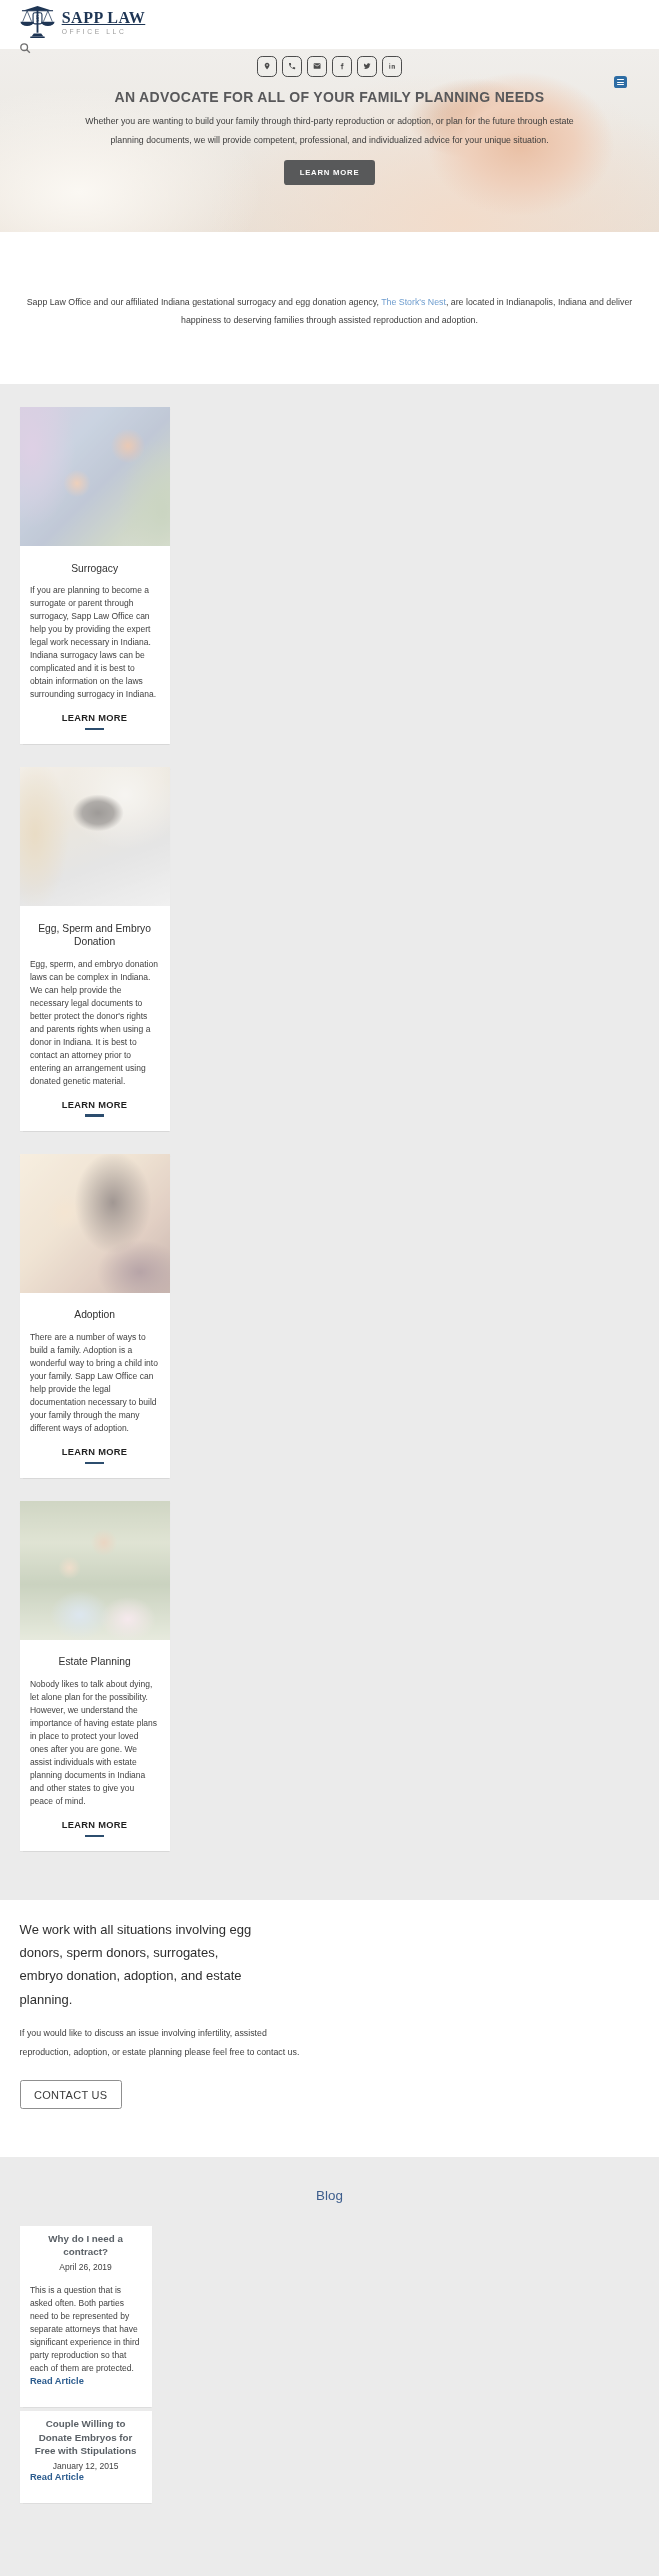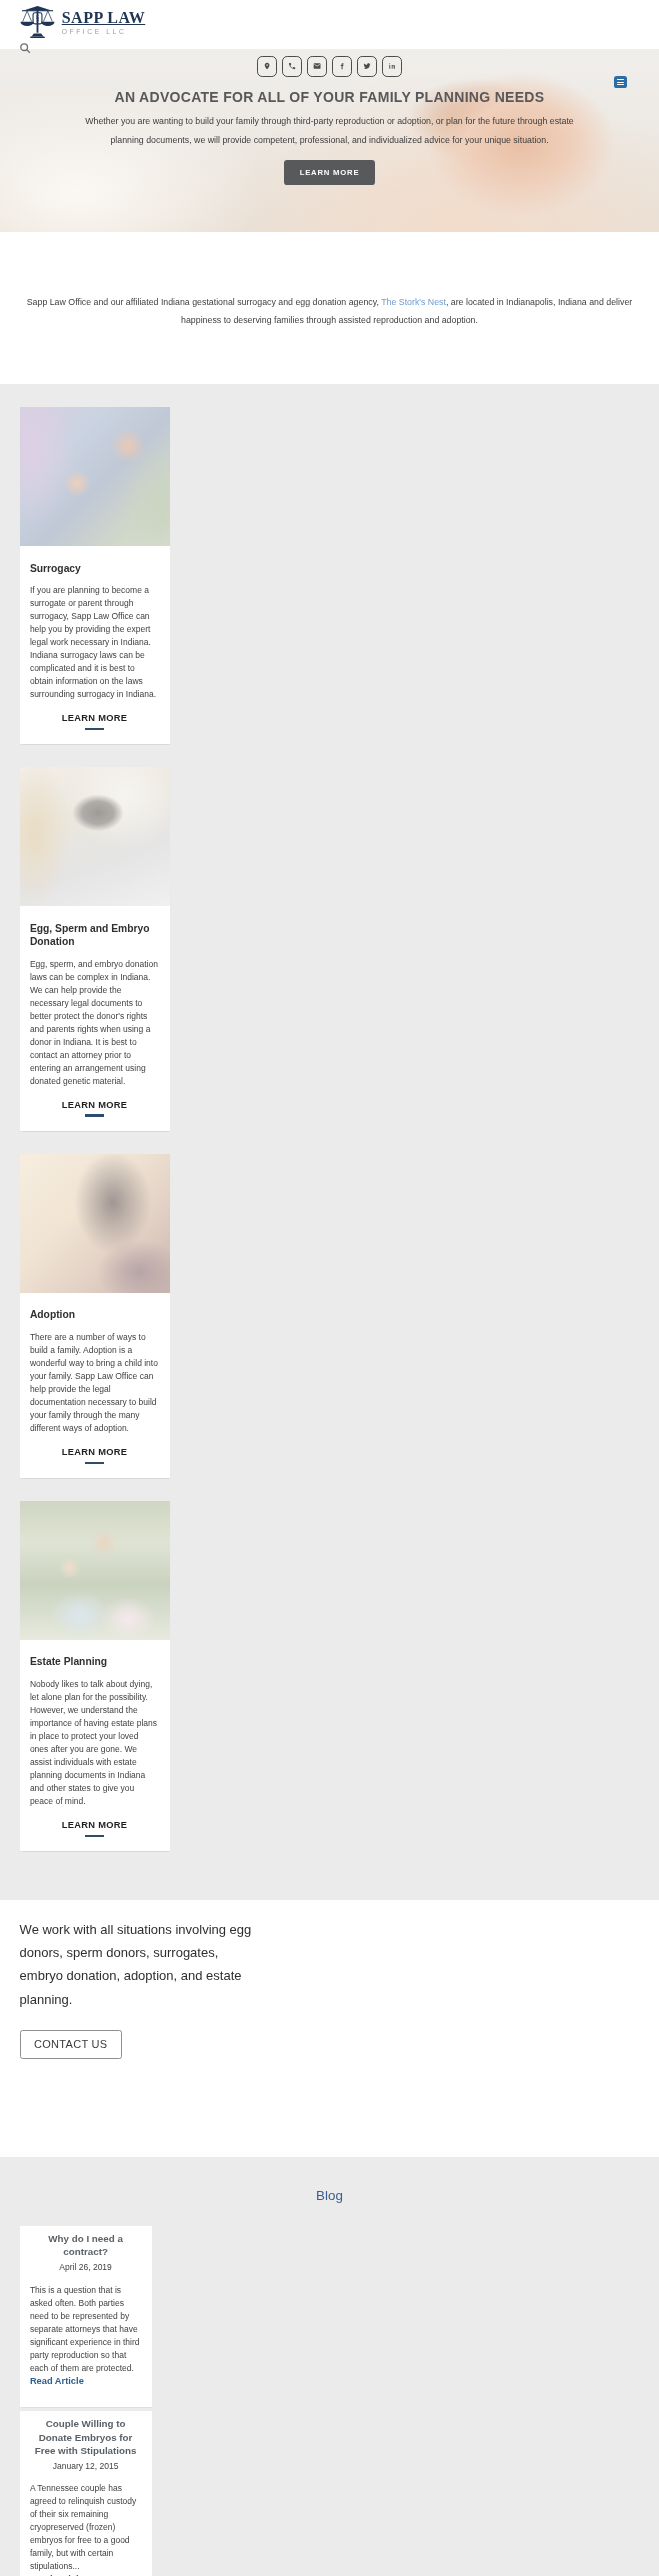--- a/index.html
+++ b/index.html
@@ -64,21 +64,21 @@
       radial-gradient(circle 30px at 30% 42%, #ecd0ae 0%, rgba(236,208,174,0) 62%),
       radial-gradient(ellipse 62px 46px at 80% 85%, #7c5a60 0%, rgba(124,90,96,0) 70%),
       linear-gradient(135deg,#f0e0c6 0%,#e3cdb0 40%,#c9a893 70%,#9c7a6e 100%);}
   .img-estate{background:
       radial-gradient(circle 21.6px at 56% 30%, #d9b491 0%, rgba(217,180,145,0) 62%),
       radial-gradient(circle 18.5px at 33% 48%, #e3c3a1 0%, rgba(227,195,161,0) 62%),
       radial-gradient(ellipse 44px 36px at 40% 82%, #c0d2e2 0%, rgba(192,210,226,0) 68%),
       radial-gradient(ellipse 41px 33px at 72% 85%, #eed7de 0%, rgba(238,215,222,0) 68%),
       linear-gradient(180deg,#a9b493 0%,#c6cdb0 30%,#9fae8c 60%,#d3d9c2 100%);}
   .card-body{padding:15.5px 10.3px 8.2px;}
-  .card-body h3{margin:0 0 8.2px;font-size:10.3px;font-weight:700;color:#303030;text-align:left;line-height:1.35;}
+  .card-body h3{margin:0 0 8.2px;font-size:10.3px;font-weight:400;color:#303030;text-align:center;line-height:1.35;}
   .card-body p{margin:0;font-size:8.5px;line-height:13px;color:#3f3f3f;}
   .lm-wrap{text-align:center;margin-top:12.4px;padding-bottom:6.2px;}
   .lm{font-size:9.3px;font-weight:700;color:#1f1f1f;letter-spacing:0.3px;text-decoration:none;cursor:pointer;}
   .lm-bar{width:19.6px;height:2.1px;background:#2c4d6e;margin:4.6px auto 0;}
 
   
   .work-with{height:257px;background:#fff;box-sizing:border-box;padding:17.5px 0 0 19.6px;}
   .work-with h2{margin:0;font-size:13px;font-weight:400;color:#2e2e2e;line-height:1.8;max-width:242px;}
   .work-with .ww-body{margin:13.4px 0 0;font-size:8.8px;line-height:2.1;color:#3e3e3e;max-width:289px;}
   .btn-outline{display:inline-block;margin-top:18.5px;background:transparent;border:0.5px solid #8f8f8f;border-radius:2.6px;color:#3a3a3a;font-size:11px;letter-spacing:0.3px;padding:7.7px 13.4px;cursor:pointer;font-family:inherit;}
@@ -212,38 +212,38 @@
         <h3>Estate Planning</h3>
         <p>Nobody likes to talk about dying, let alone plan for the possibility. However, we understand the importance of having estate plans in place to protect your loved ones after you are gone. We assist individuals with estate planning documents in Indiana and other states to give you peace of mind.</p>
         <div class="lm-wrap"><a class="lm">LEARN MORE</a><div class="lm-bar"></div></div>
       </div>
     </article>
 
   </section>
 
   <section class="work-with">
     <h2>We work with all situations involving egg donors, sperm donors, surrogates, embryo donation, adoption, and estate planning.</h2>
+    <p class="ww-body">If you would like to discuss an issue involving infertility, assisted reproduction, adoption, or estate planning please feel free to contact us.</p>
     <button class="btn-outline">CONTACT US</button>
   </section>
 
   <section class="blog">
     <h2>Blog</h2>
     <div class="posts">
 
       <article class="post">
         <h3>Why do I need a contract?</h3>
         <p class="date">April 26, 2019</p>
         <p class="excerpt">This is a question that is asked often. Both parties need to be represented by separate attorneys that have significant experience in third party reproduction so that each of them are protected.</p>
         <a class="read">Read Article</a>
       </article>
 
       <article class="post">
         <h3>Couple Willing to Donate Embryos for Free with Stipulations</h3>
         <p class="date">January 12, 2015</p>
-        <p class="excerpt">A Tennessee couple has agreed to relinquish custody of their six remaining cryopreserved (frozen) embryos for free to a good family, but with certain stipulations...</p>
         <a class="read">Read Article</a>
       </article>
 
     </div>
   </section>
 
 </div>
 
 
 </body></html>

